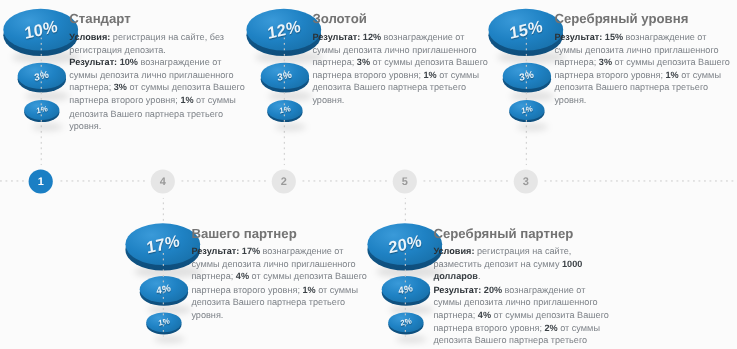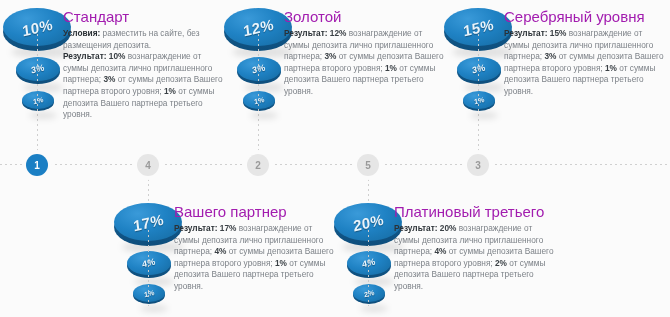--- a/index.html
+++ b/index.html
@@ -81,22 +81,22 @@
   
   .disc-link{
     position:absolute;width:1px;left:38px;z-index:1;
     background-image:linear-gradient(to bottom,#c9c9c9 0,#c9c9c9 2px,transparent 2px,transparent 5px);
     background-size:1px 5px;background-repeat:repeat-y;
   }
 
   
   .txt{position:absolute;}
   .ttl{
-    font-size:15px;color:#a21caf;margin:0 0 4px 0;
-    font-weight:normal;line-height:14px;
+    font-size:12px;color:#737373;margin:0 0 4px 0;
+    font-weight:bold;line-height:14px;
   }
   .para{
     font-size:8.3px;line-height:11.6px;color:#7d8288;
     margin:0;
   }
   .para b{color:#3b4146;font-weight:bold;}
   .para .k{color:#2b3136;font-weight:bold;}
 </style>
 </head>
 <body>
@@ -148,21 +148,21 @@
       <div class="disc-shadow" style="left:26px;top:108px;width:28px;height:7px;"></div>
       <div class="disc sml" style="top:87px;left:19px;">
         <div class="edge"></div>
         <div class="face"></div>
         <div class="lbl">1%</div>
       </div>
     </div>
 
     <div class="txt" style="left:60px;top:6px;width:162px;">
       <h3 class="ttl">Стандарт</h3>
-      <p class="para"><span class="k">Условия:</span><span> разместить на сайте, без размещения депозита.</span></p>
+      <p class="para"><span class="k">Условия:</span><span> регистрация на сайте, без регистрация депозита.</span></p>
       <p class="para"><span class="k">Результат:</span><b> 10%</b><span> вознаграждение от суммы депозита лично приглашенного партнера; </span><b>3%</b><span> от суммы депозита Вашего партнера второго уровня; </span><b>1%</b><span> от суммы депозита Вашего партнера третьего уровня.</span></p>
     </div>
   </div>
 
   <div class="card" style="left:224px;top:4px;width:225px;height:130px;">
     <div class="discs">
       <div class="disc-link" style="top:30px;height:78px;left:34px;"></div>
 
       <div class="disc-shadow" style="left:8px;top:42px;width:62px;height:12px;"></div>
       <div class="disc big" style="top:4px;left:0px;">
@@ -276,18 +276,19 @@
 
       <div class="disc-shadow" style="left:26px;top:105px;width:28px;height:7px;"></div>
       <div class="disc sml" style="top:84px;left:19px;">
         <div class="edge"></div>
         <div class="face"></div>
         <div class="lbl">2%</div>
       </div>
     </div>
 
     <div class="txt" style="left:60px;top:5px;width:164px;">
-      <h3 class="ttl">Платиновый третьего</h3>
+      <h3 class="ttl">Серебряный партнер</h3>
+      <p class="para"><span class="k">Условия:</span><span> регистрация на сайте, разместить депозит на сумму </span><b>1000 долларов</b><span>.</span></p>
       <p class="para"><span class="k">Результат:</span><b> 20%</b><span> вознаграждение от суммы депозита лично приглашенного партнера; </span><b>4%</b><span> от суммы депозита Вашего партнера второго уровня; </span><b>2%</b><span> от суммы депозита Вашего партнера третьего уровня.</span></p>
     </div>
   </div>
 
 </div>
 
 </body></html>

